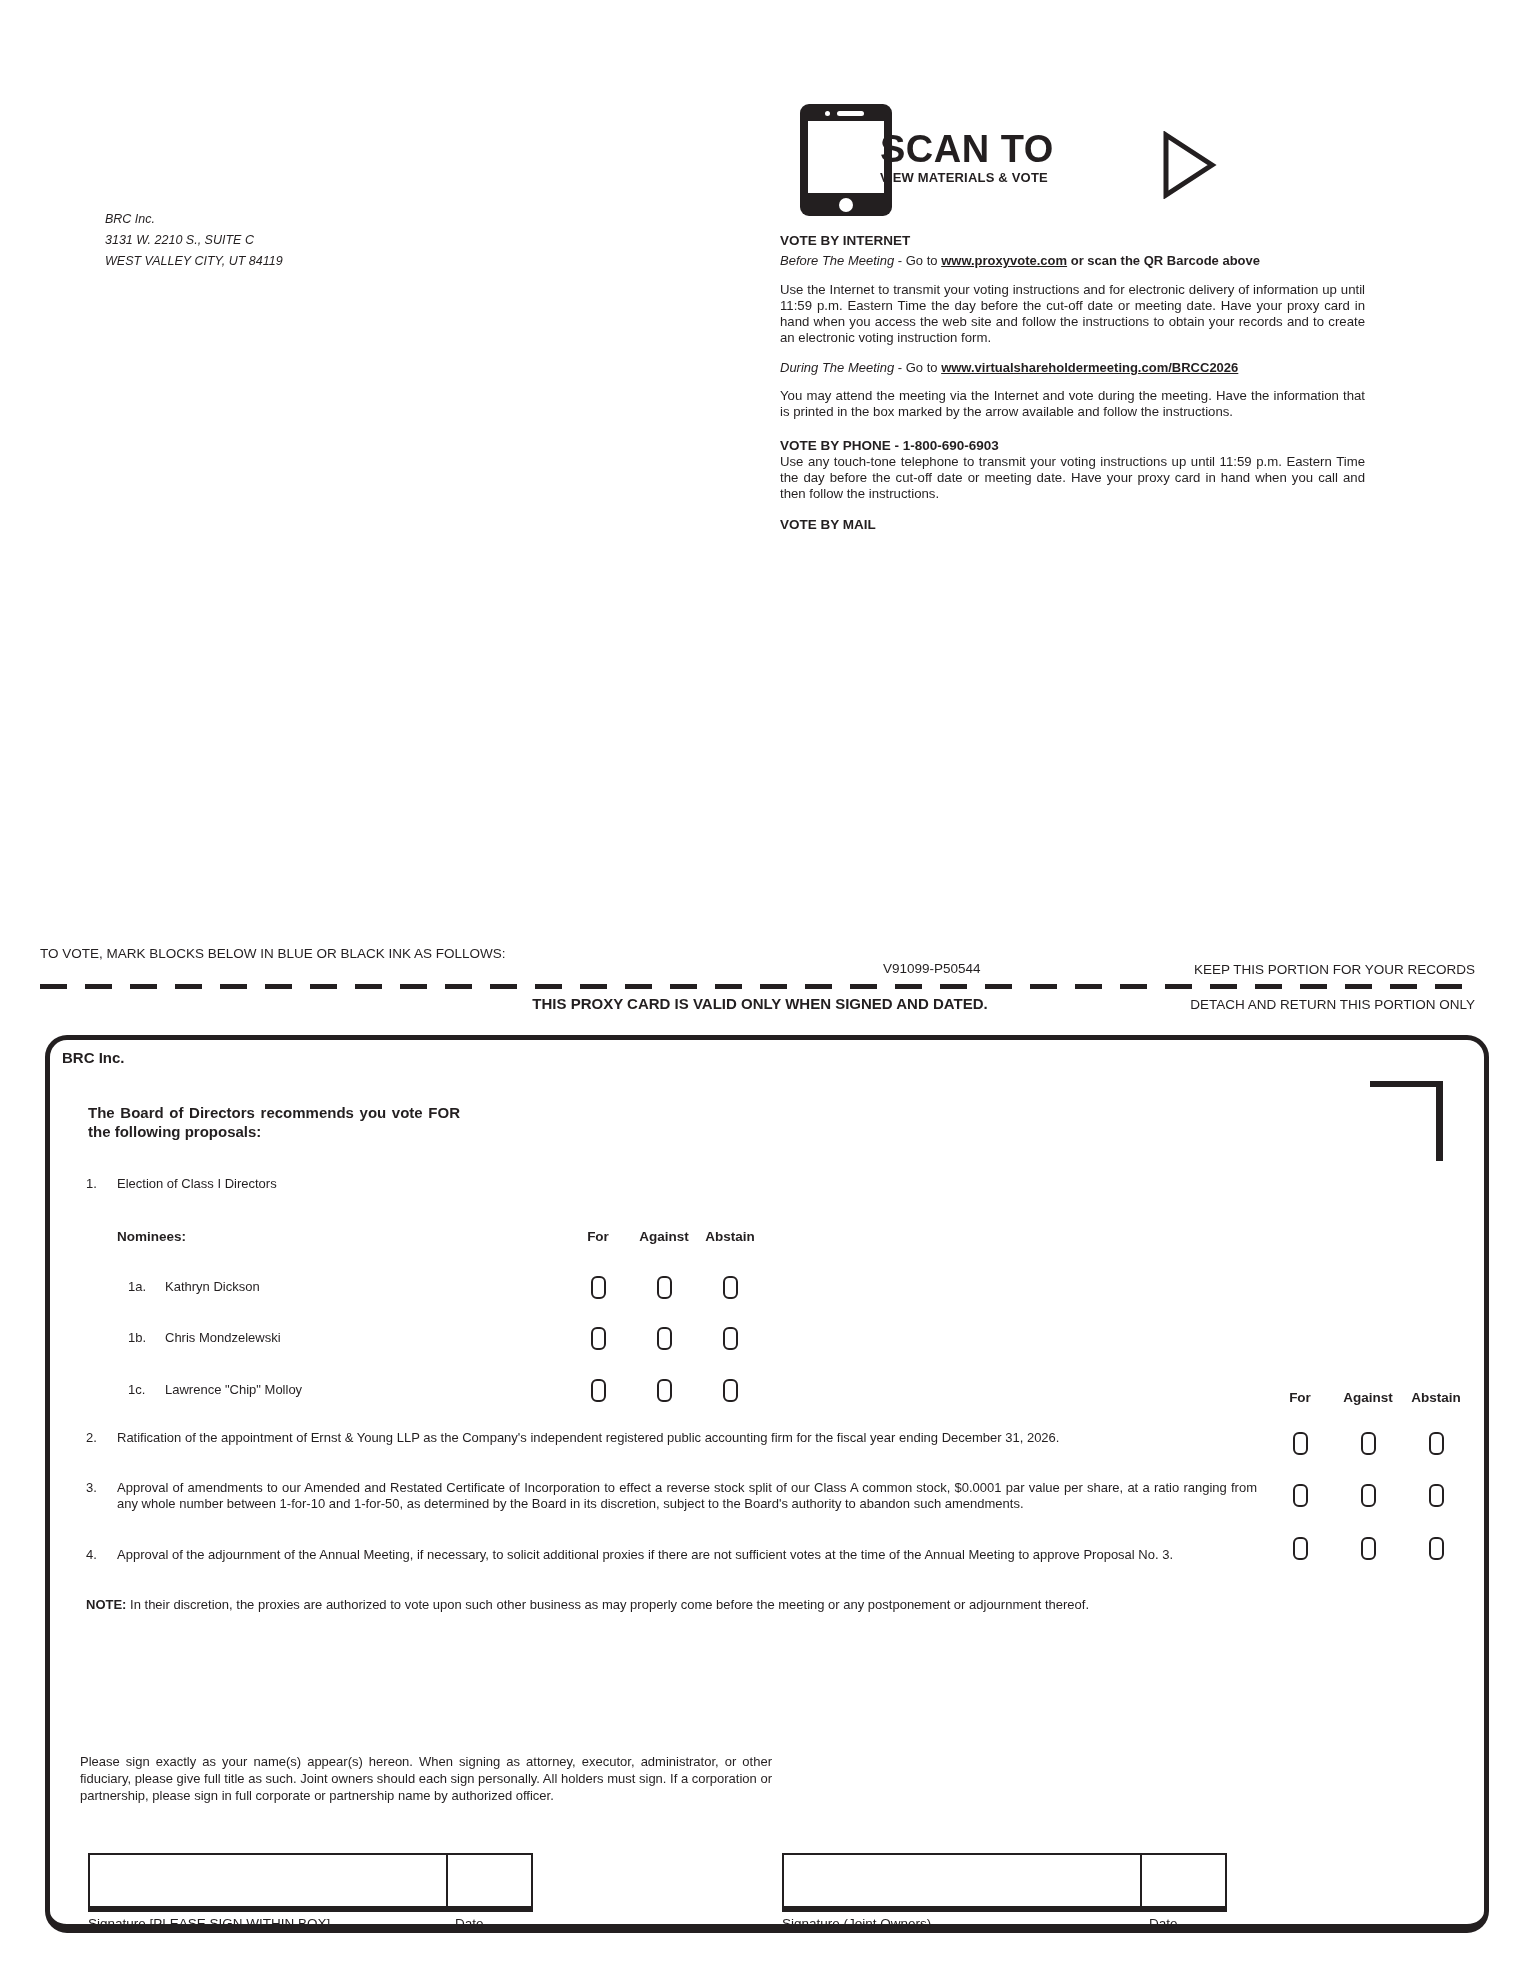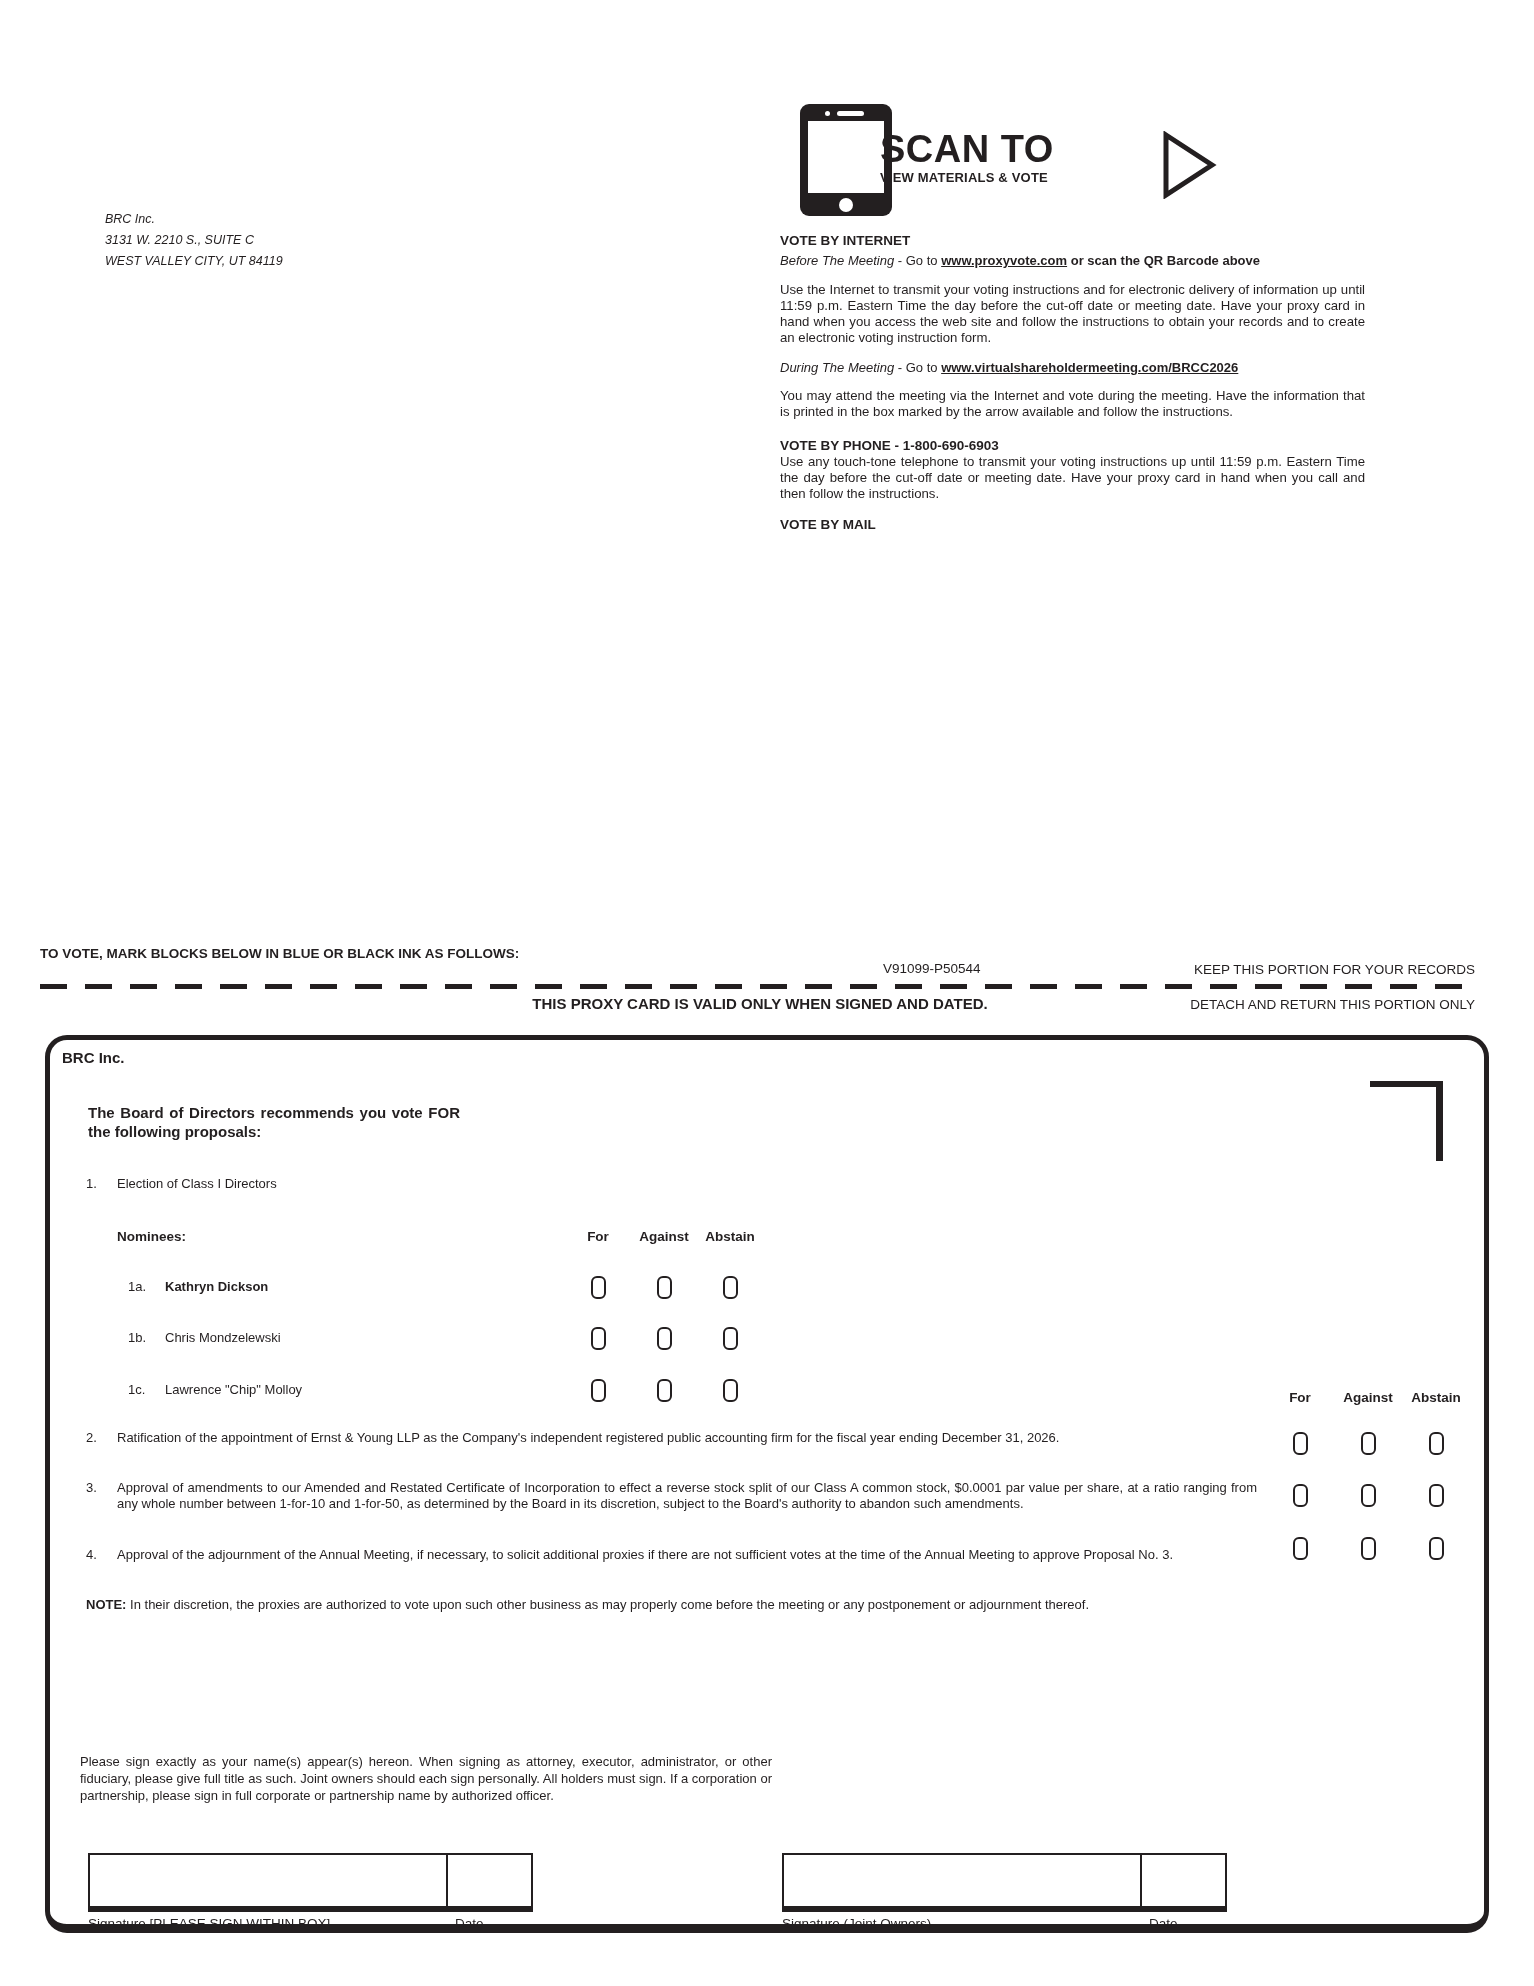--- a/index.html
+++ b/index.html
@@ -73,21 +73,21 @@
   <div class="small just" style="margin-top:13px;">Use the Internet to transmit your voting instructions and for electronic delivery of information up until 11:59 p.m. Eastern Time the day before the cut-off date or meeting date. Have your proxy card in hand when you access the web site and follow the instructions to obtain your records and to create an electronic voting instruction form.</div>
   <div class="body-txt" style="margin-top:14px;">
     <span class="it">During The Meeting</span><span> - Go to </span><span class="link">www.virtualshareholdermeeting.com/BRCC2026</span>
   </div>
   <div class="small just" style="margin-top:12px;">You may attend the meeting via the Internet and vote during the meeting. Have the information that is printed in the box marked by the arrow available and follow the instructions.</div>
   <div class="h13" style="margin-top:18px;">VOTE BY PHONE - 1-800-690-6903</div>
   <div class="small just">Use any touch-tone telephone to transmit your voting instructions up until 11:59 p.m. Eastern Time the day before the cut-off date or meeting date. Have your proxy card in hand when you call and then follow the instructions.</div>
   <div class="h13" style="margin-top:15px;">VOTE BY MAIL</div>
 </div>
 
-<div class="abs caps13" style="left:40px;top:946px;font-weight:bold;">TO VOTE, MARK BLOCKS BELOW IN BLUE OR BLACK INK AS FOLLOWS:</div>
+<div class="abs caps13" style="left:40px;top:946px;">TO VOTE, MARK BLOCKS BELOW IN BLUE OR BLACK INK AS FOLLOWS:</div>
 <div class="abs caps13" style="left:883px;top:961px;">V91099-P50544</div>
 <div class="abs caps13" style="right:59px;top:962px;">KEEP THIS PORTION FOR YOUR RECORDS</div>
 <div class="abs dashes"></div>
 <div class="abs b" style="left:420px;top:995px;width:680px;text-align:center;font-size:15px;">THIS PROXY CARD IS VALID ONLY WHEN SIGNED AND DATED.</div>
 <div class="abs caps13" style="right:59px;top:997px;">DETACH AND RETURN THIS PORTION ONLY</div>
 
 <div class="abs card">
 
   <div class="abs b" style="left:12px;top:9px;font-size:15px;">BRC Inc.</div>
 
@@ -100,21 +100,21 @@
 
   <div class="abs h13" style="left:67px;top:189px;">Nominees:</div>
 
   <div class="abs cells" style="left:515px;top:189px;">
     <span class="cell66 colhead">For</span>
     <span class="cell66 colhead">Against</span>
     <span class="cell66 colhead">Abstain</span>
   </div>
 
   <div class="abs body-txt" style="left:78px;top:239px;">1a.</div>
-  <div class="abs body-txt" style="left:115px;top:239px;font-weight:bold;">Kathryn Dickson</div>
+  <div class="abs body-txt" style="left:115px;top:239px;">Kathryn Dickson</div>
   <div class="abs cells" style="left:515px;top:236px;">
     <span class="cell66">
         <span class="cb"></span>
       </span>
     <span class="cell66">
         <span class="cb"></span>
       </span>
     <span class="cell66">
         <span class="cb"></span>
       </span>

